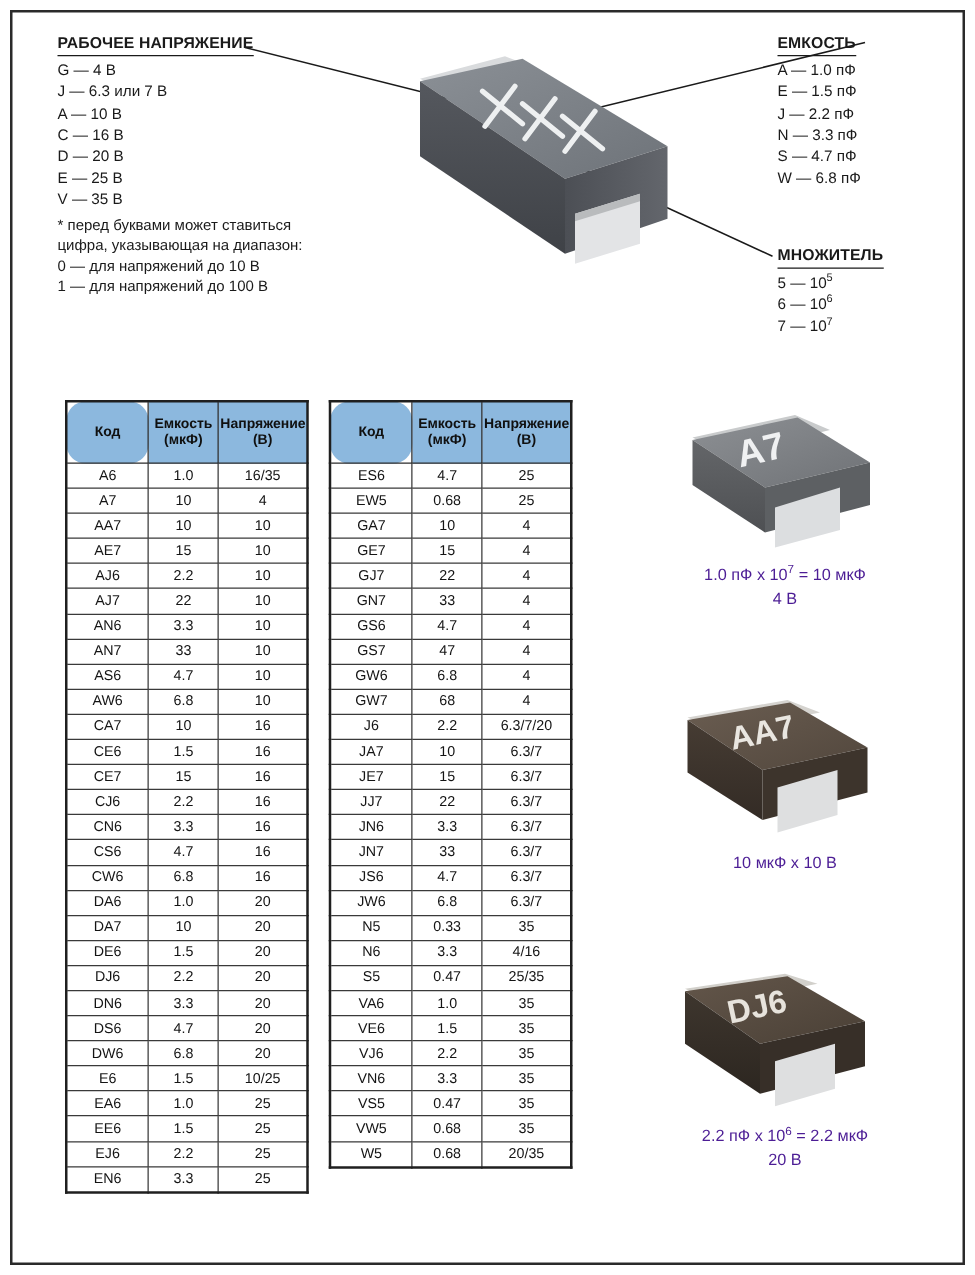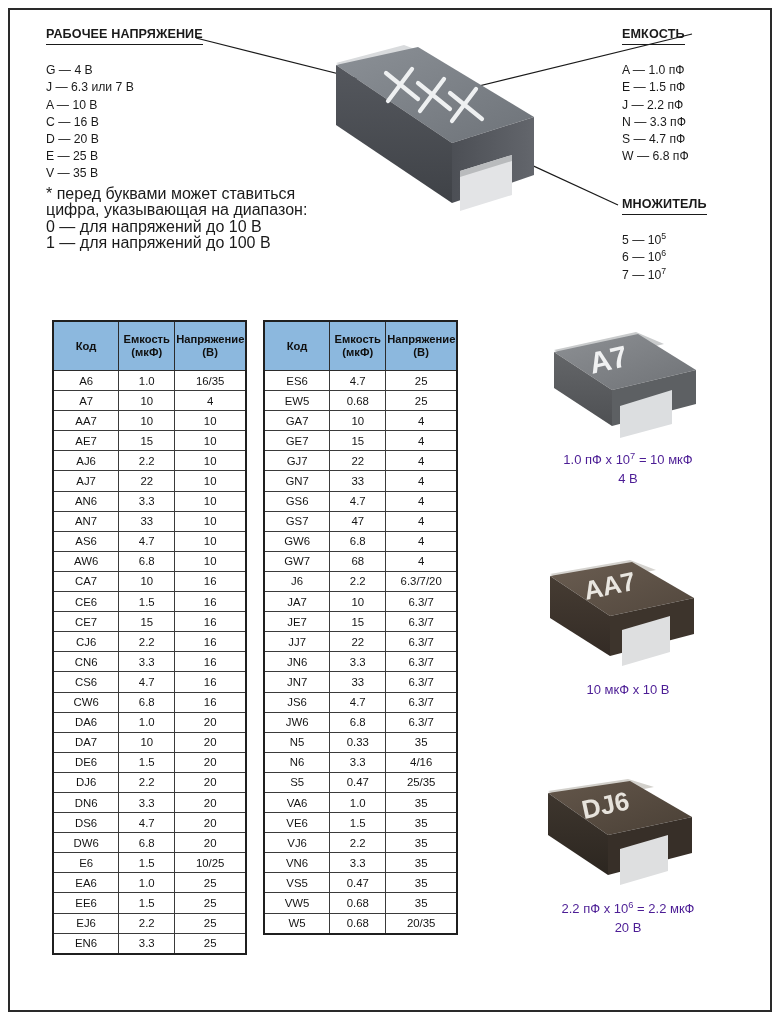--- a/index.html
+++ b/index.html
@@ -39,29 +39,29 @@
     color: #1a1a1a;
     white-space: nowrap;
   }
   .legend .lg-title {
     font-weight: bold;
     font-size: 12.6px;
     letter-spacing: 0.1px;
     border-bottom: 1.6px solid #1a1a1a;
     display: inline-block;
     padding-bottom: 1px;
-    margin-bottom: 17px;
+    margin-bottom: 3px;
     text-align: center;
   }
   .legend .lg-row { display: block; }
   #legend-voltage { left: 46px; top: 26px; }
   #legend-capacitance { left: 622px; top: 26px; }
   #legend-multiplier { left: 622px; top: 196px; }
   .note {
-    font-size: 16px;
+    font-size: 12.0px;
     line-height: 16.6px;
     margin-top: 3px;
   }
   .note .note-row { display: block; }
   sup { font-size: 0.72em; vertical-align: super; line-height: 0; }
 
   
   #hero {
     position: absolute;
     left: 300px;
@@ -102,21 +102,21 @@
   }
   .code-table td {
     border: 1px solid #3a3a3a;
     font-size: 11.4px;
     text-align: center;
     height: 19.1px;
     padding: 0;
     color: #141414;
     background: #fff;
   }
-  .col-code { width: 34%; }
+  .col-code { width: 34%; border-radius: 16px; }
   .col-cap  { width: 29%; }
   .col-volt { width: 37%; }
 
   
   .photo-block { position: absolute; left: 488px; width: 280px; text-align: center; }
   #photo-1 { top: 326px; }
   #photo-2 { top: 556px; }
   #photo-3 { top: 775px; }
   .photo-frame { width: 280px; height: 118px; position: relative; }
   .photo-caption {

